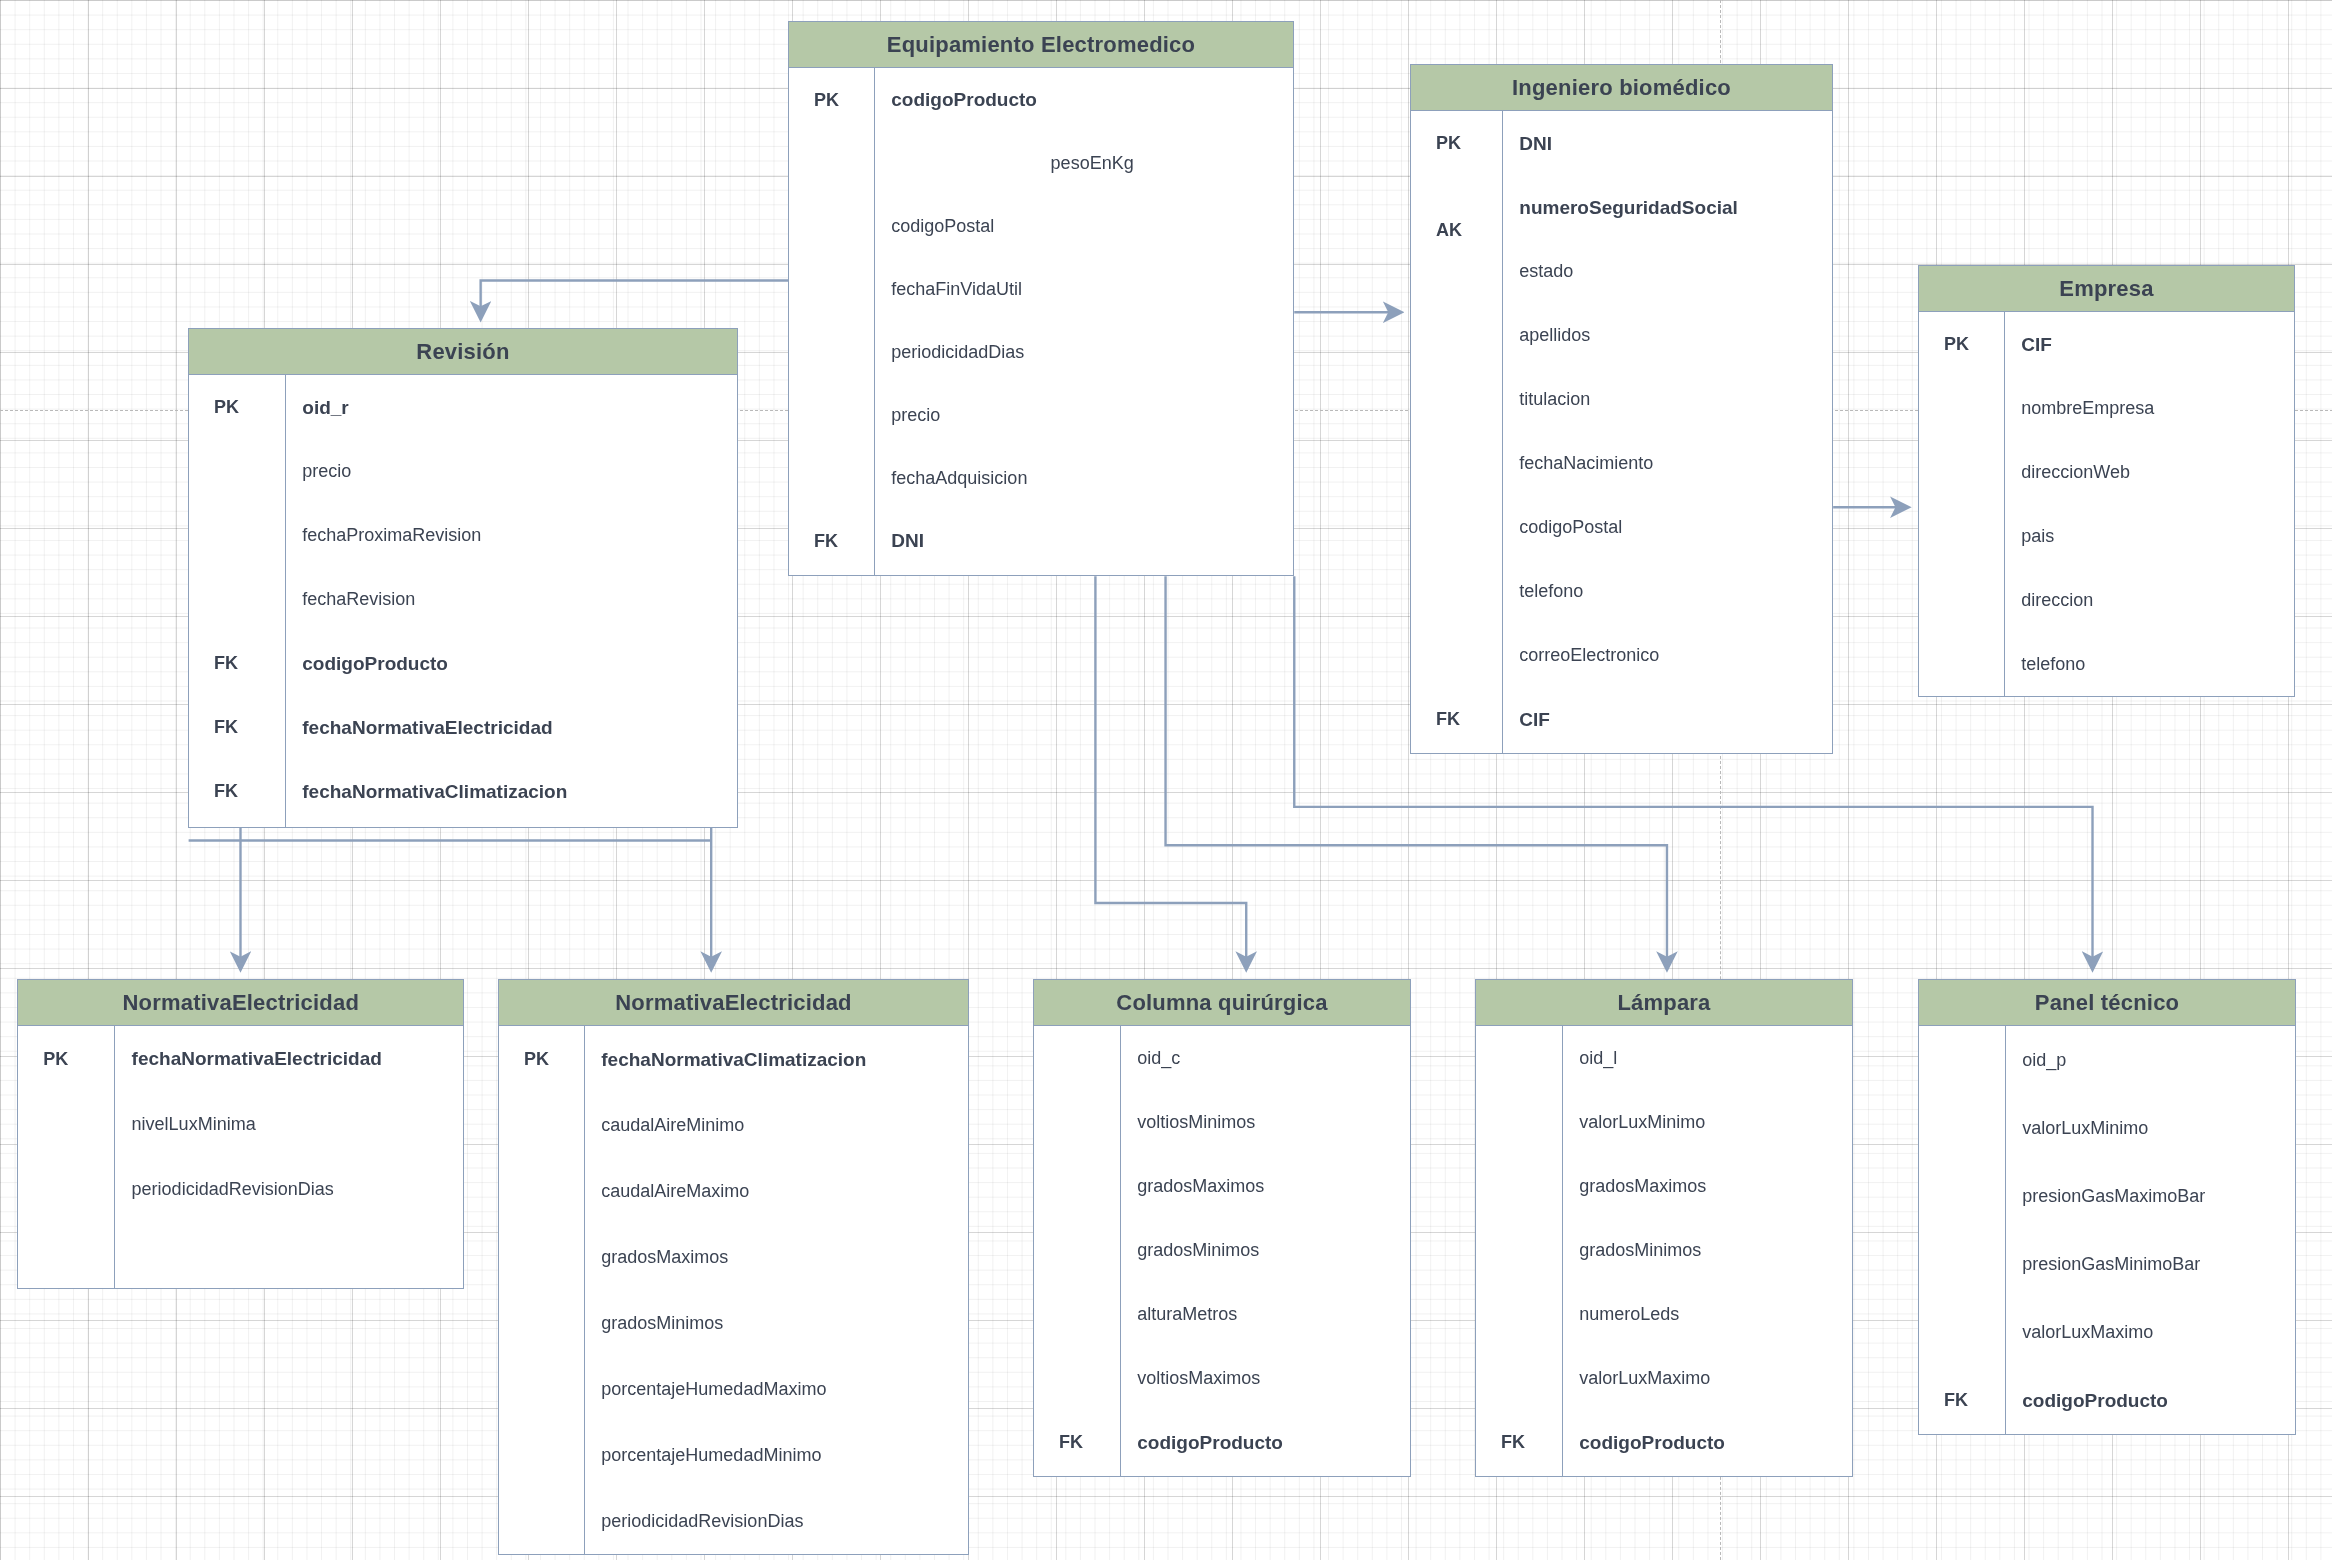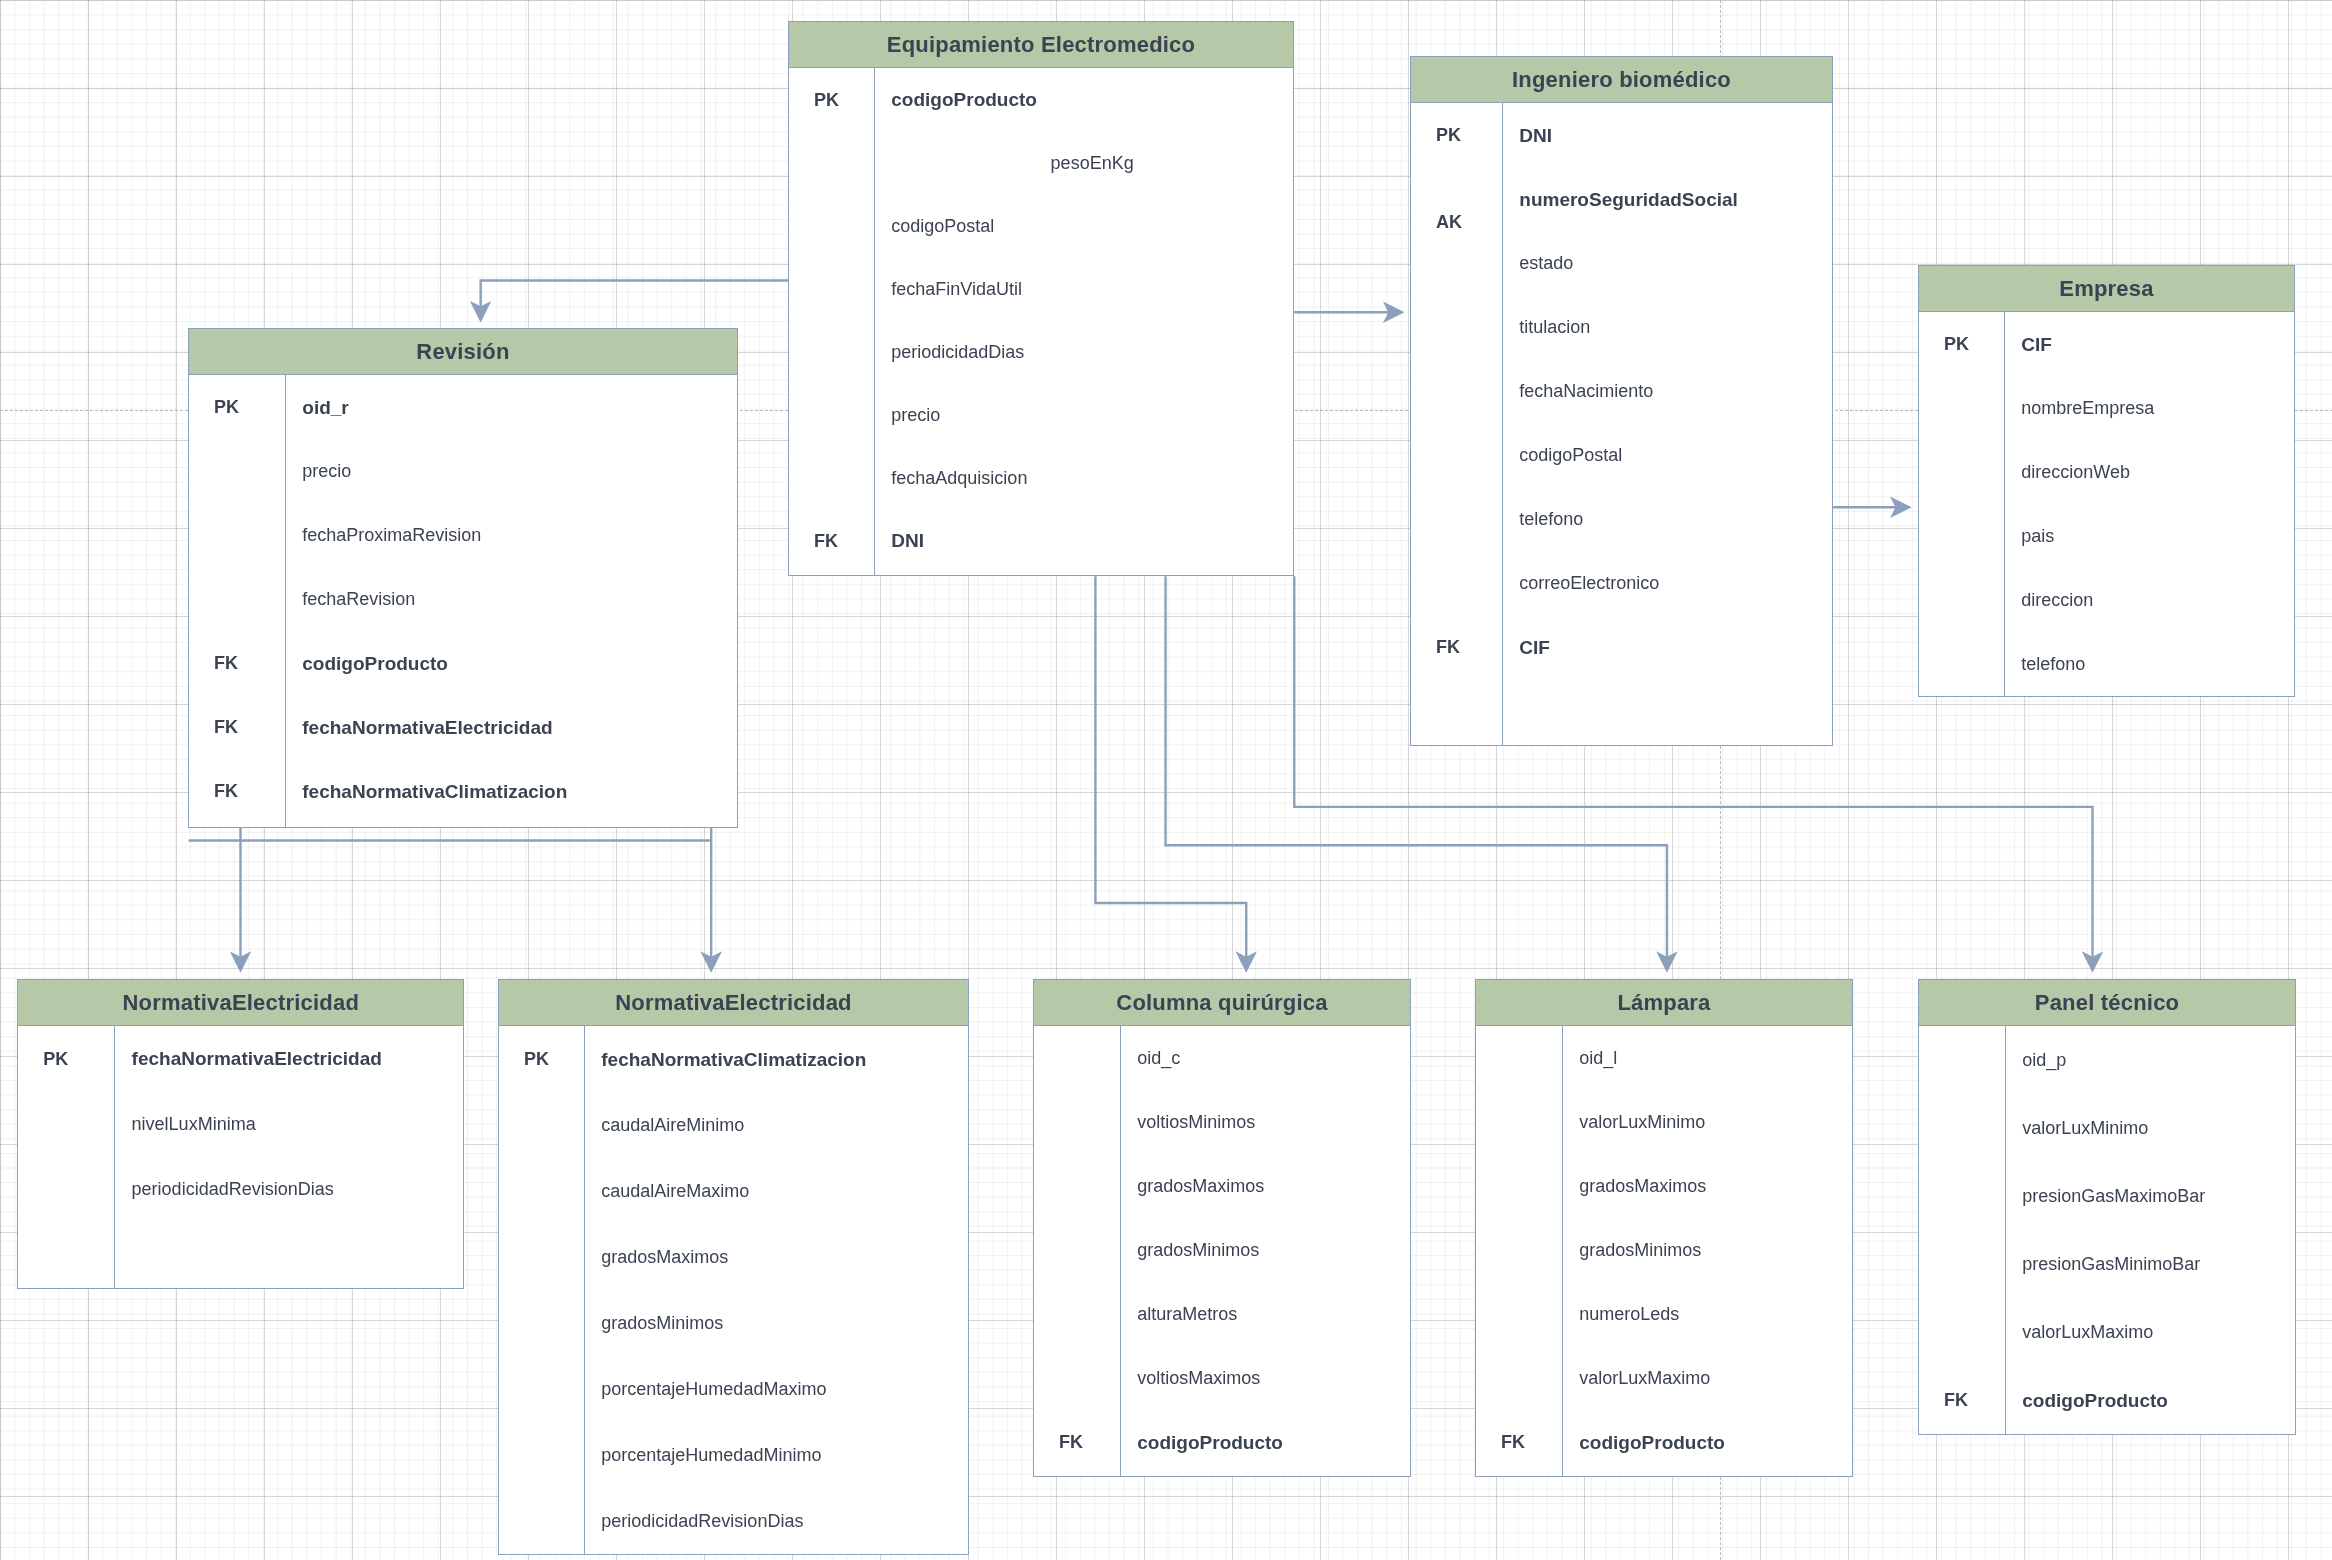--- a/index.html
+++ b/index.html
@@ -185,38 +185,42 @@
           <div class="attr plain" style="height: 63px;">
             <span class="key" style="width: 85px;"></span>
             <span class="name">fechaAdquisicion</span>
           </div>
           <div class="attr fkrow" style="height: 63px;">
             <span class="key" style="width: 85px;">FK</span>
             <span class="name">DNI</span>
           </div>
         </div>
       </div>
-      <div class="entity" style="left: 1410px; top: 56px; width: 423px; height: 690px;">
+      <div class="entity" style="left: 1410px; top: 64px; width: 423px; height: 690px;">
         <div class="entity-header">Ingeniero biomédico</div>
         <div class="entity-body">
           <div class="keycol-rule" style="left: 91px;"></div>
           <div class="attr pkrow" style="height: 64px;">
             <span class="key" style="width: 91px;">PK</span>
             <span class="name">DNI</span>
           </div>
           <div class="attr akrow" style="height: 64px;">
             <span class="key" style="width: 91px; margin-top: 45px;">AK</span>
             <span class="name">numeroSeguridadSocial</span>
           </div>
           <div class="attr plain" style="height: 64px;">
             <span class="key" style="width: 91px;"></span>
             <span class="name">estado</span>
           </div>
           <div class="attr plain" style="height: 64px;">
             <span class="key" style="width: 91px;"></span>
+            <span class="name">apellidos</span>
+          </div>
+          <div class="attr plain" style="height: 64px;">
+            <span class="key" style="width: 91px;"></span>
             <span class="name">titulacion</span>
           </div>
           <div class="attr plain" style="height: 64px;">
             <span class="key" style="width: 91px;"></span>
             <span class="name">fechaNacimiento</span>
           </div>
           <div class="attr plain" style="height: 64px;">
             <span class="key" style="width: 91px;"></span>
             <span class="name">codigoPostal</span>
           </div>

